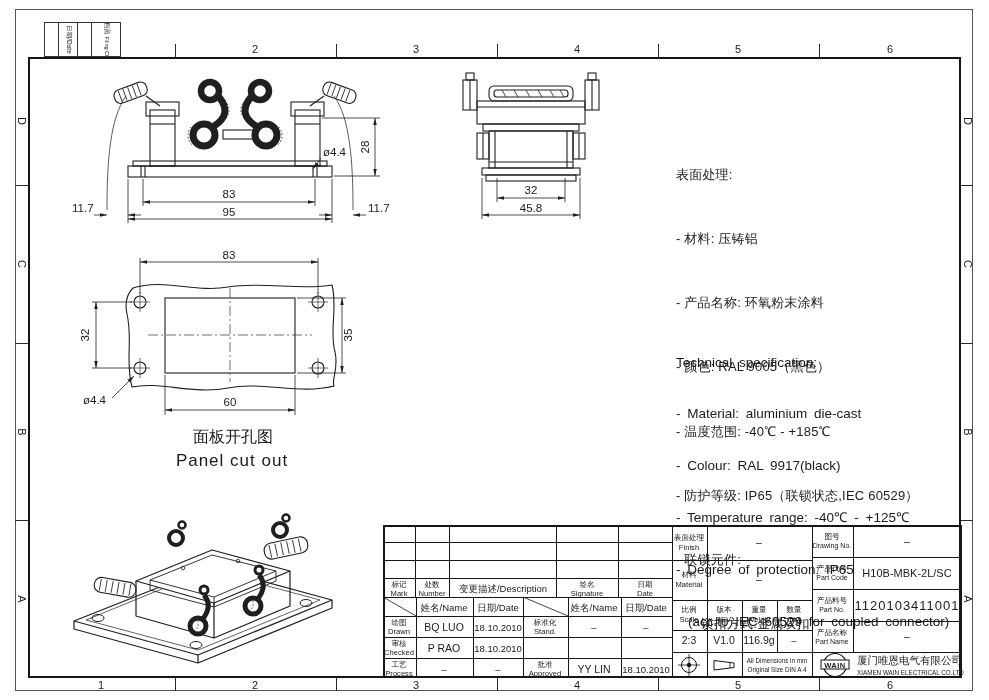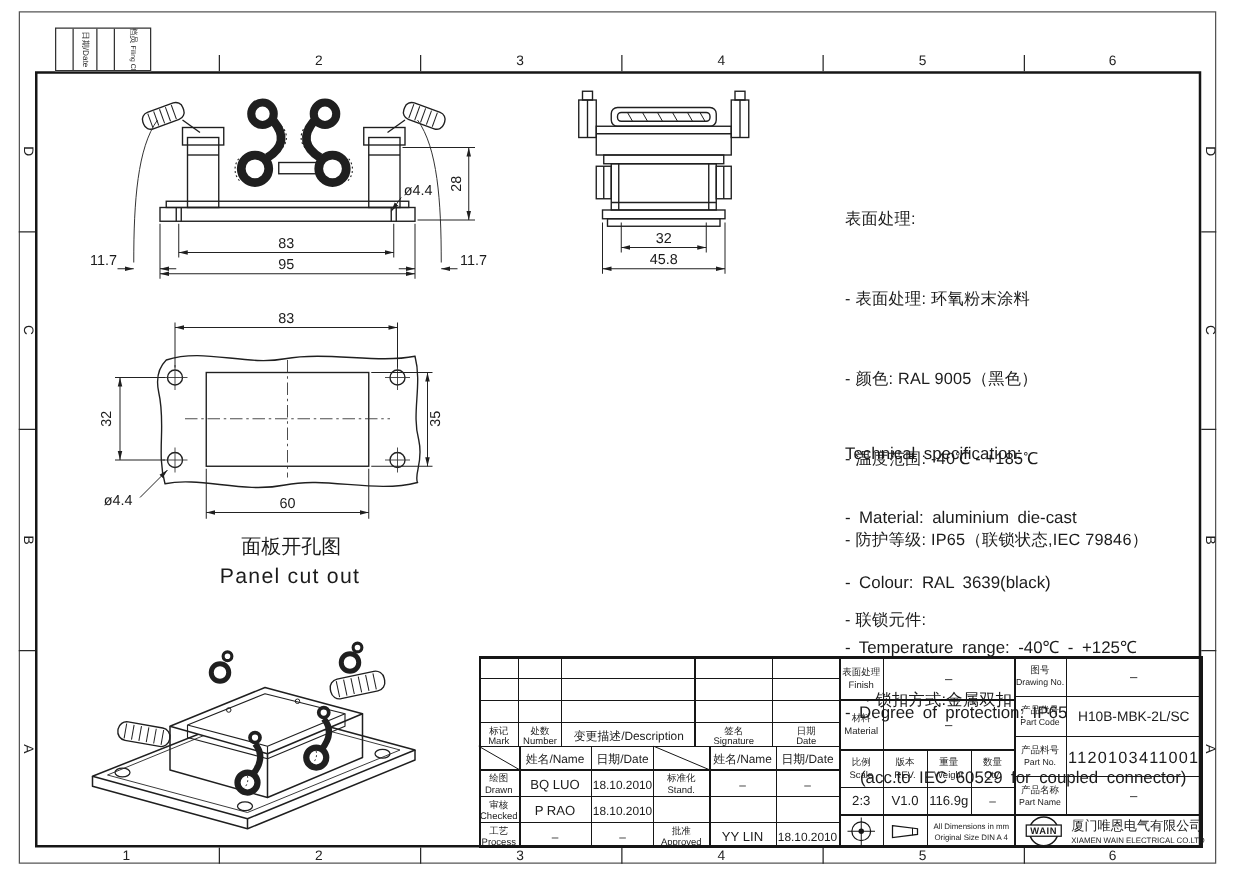--- a/index.html
+++ b/index.html
@@ -338,34 +338,35 @@
       <circle cx="205" cy="128" r="8" stroke-width="5"></circle>
       <path d="M209,122 C217,112 217,104 211,97" stroke-width="5"></path>
       <circle cx="211" cy="92" r="4" stroke-width="3"></circle>
       <path d="M143,155 A10 10 0 0 0 147,138" stroke-width="0.8" stroke-dasharray="1.5 2"></path>
       <path d="M198,135 A10 10 0 0 0 202,118" stroke-width="0.8" stroke-dasharray="1.5 2"></path>
     </g>
   </svg>
 
   <div class="specs specs-cn">
     <div class="spec-line">表面处理:</div>
-    <div class="spec-line">- 表面处理: 环氧粉末涂料</div>
+    <div class="spec-line">- 材料: 压铸铝</div>
+    <div class="spec-line">- 产品名称: 环氧粉末涂料</div>
     <div class="spec-line">- 颜色: RAL 9005（黑色）</div>
     <div class="spec-line">- 温度范围: -40℃ - +185℃</div>
-    <div class="spec-line">- 防护等级: IP65（联锁状态,IEC 79846）</div>
+    <div class="spec-line">- 防护等级: IP65（联锁状态,IEC 60529）</div>
     <div class="spec-line">- 联锁元件:</div>
     <div class="spec-line ind1">· 锁扣方式:金属双扣</div>
     
     
   </div>
 
   <div class="specs specs-en">
     <div class="spec-line">Technical specification:</div>
     <div class="spec-line">- Material: aluminium die-cast</div>
-    <div class="spec-line">- Colour: RAL 3639(black)</div>
+    <div class="spec-line">- Colour: RAL 9917(black)</div>
     <div class="spec-line">- Temperature range: -40℃ - +125℃</div>
     <div class="spec-line">- Degree of protection: IP65</div>
     <div class="spec-line ind-a">(acc.to IEC 60529 for coupled connector)</div>
     
     
     
     
     
   </div>
 

